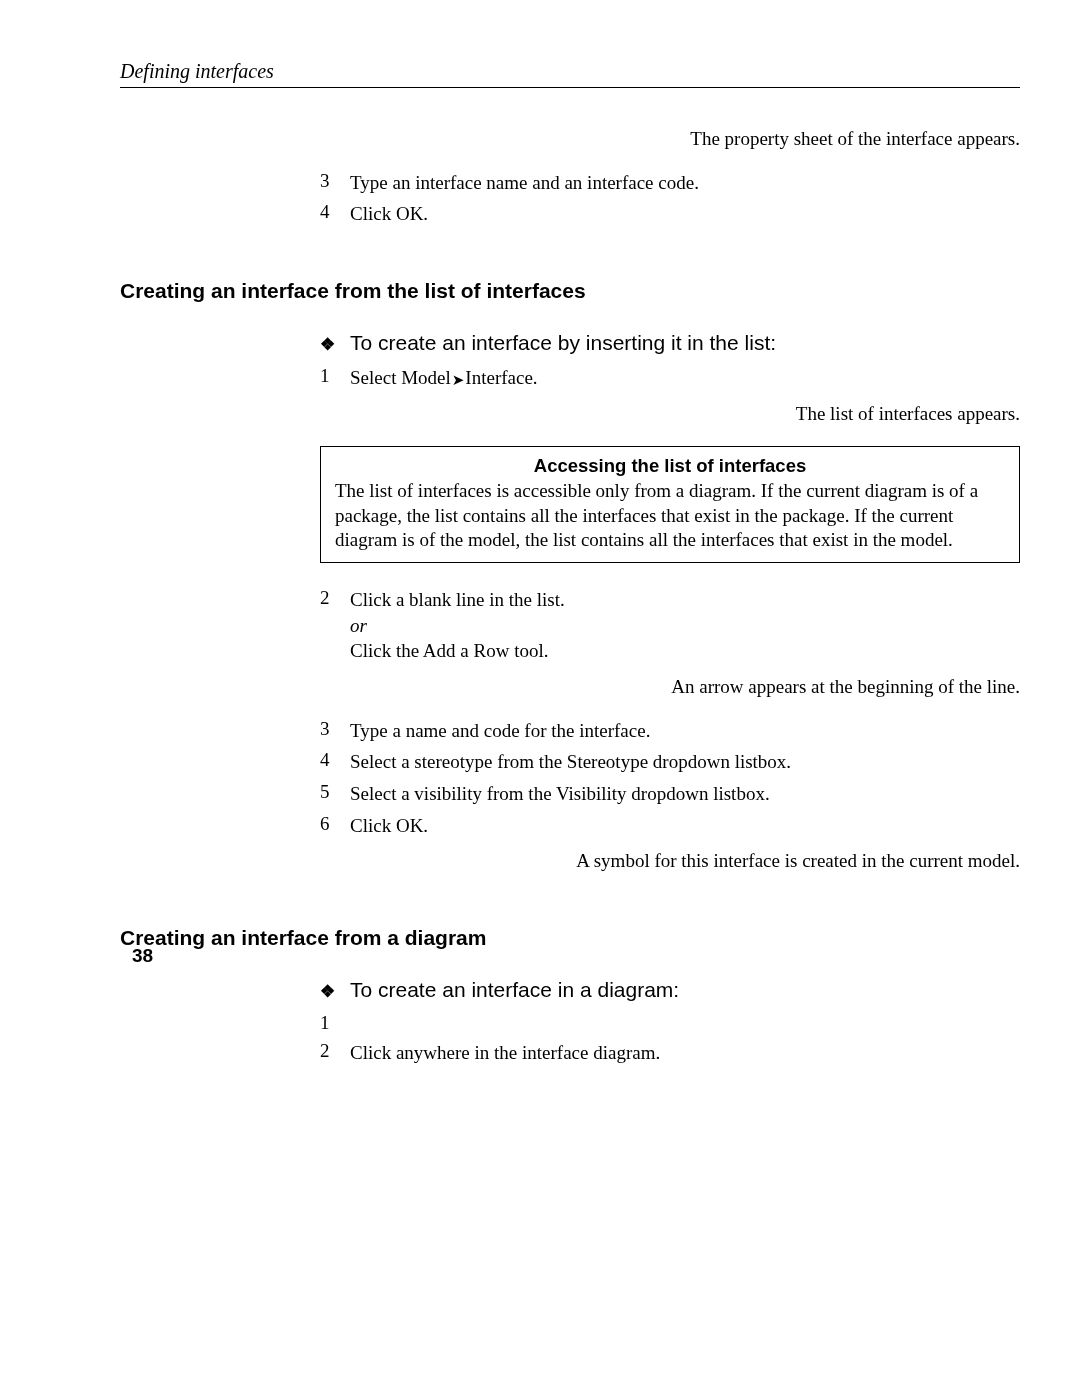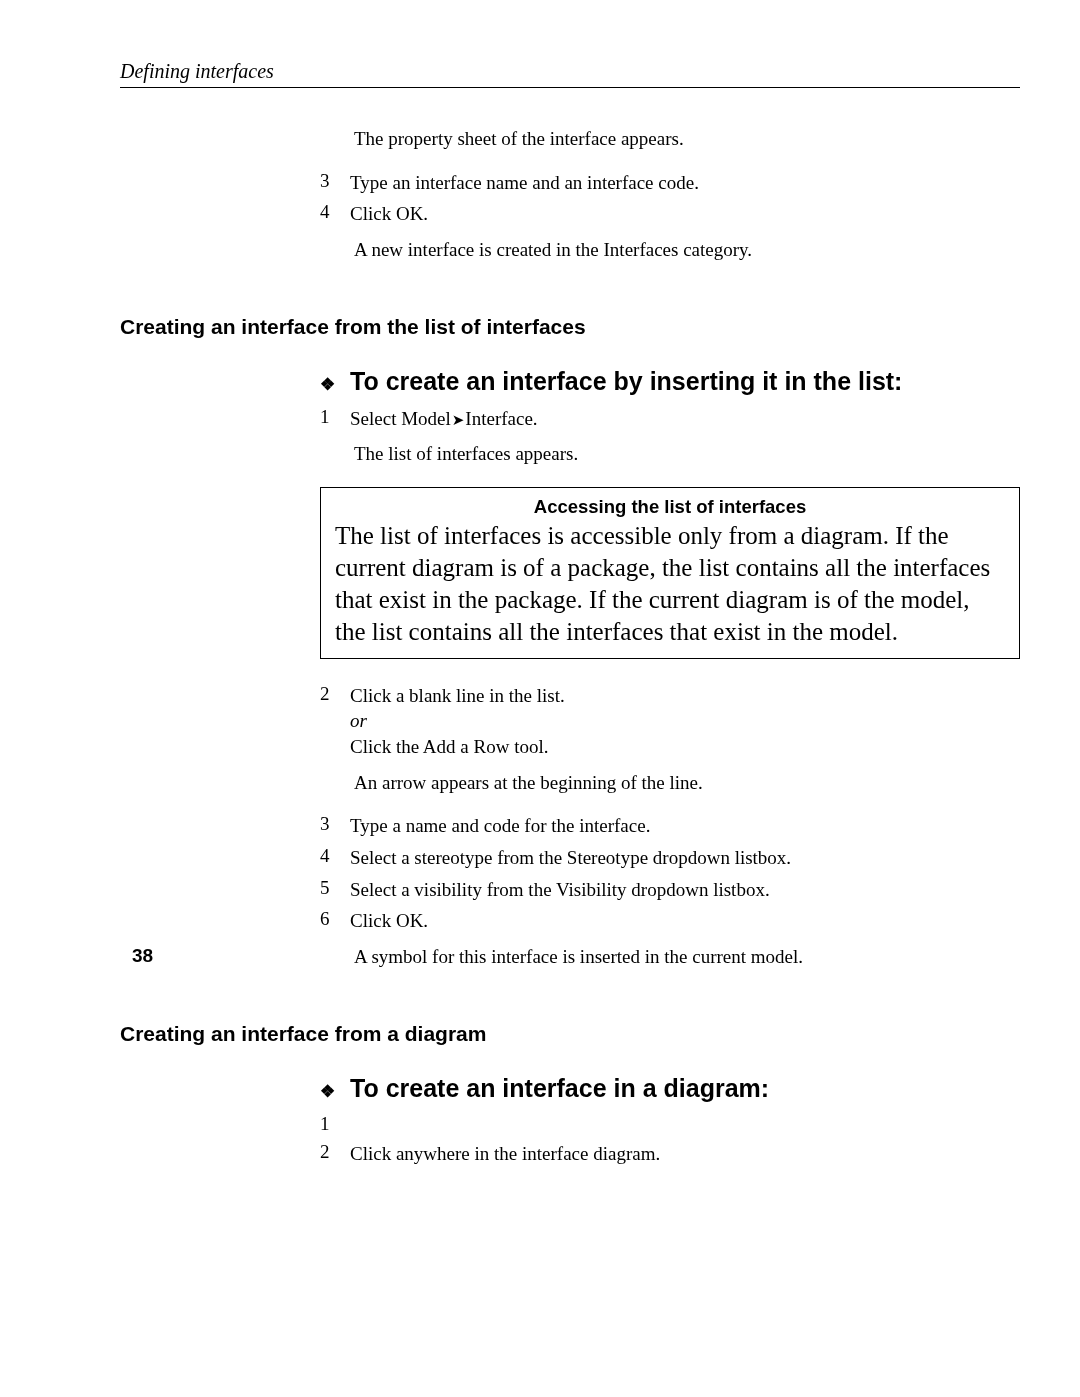--- a/index.html
+++ b/index.html
@@ -61,41 +61,42 @@
   }
   .proc-bullet {
     width: 30px;
     flex-shrink: 0;
     font-family: Arial, Helvetica, sans-serif;
     font-weight: bold;
     font-size: 17px;
   }
   .proc-head {
     font-family: Arial, Helvetica, sans-serif;
-    font-weight: bold;
-    font-size: 25px;
+    font-weight: normal;
+    font-size: 21px;
   }
   .step-indented {
-    margin-left: 34px;
+    margin-left: 16px;
+    text-align: right;
   }
   .note-box {
     border: 1.2px solid #000;
     margin: 20px 0 24px 0;
     padding: 8px 14px 10px 14px;
     font-family: "Times New Roman", Times, serif;
   }
   .note-title {
     font-family: Arial, Helvetica, sans-serif;
     font-weight: bold;
     font-size: 18.5px;
     margin-bottom: 2px;
     text-align: center;
   }
   .note-body {
-    font-size: 25px;
+    font-size: 19px;
     line-height: 1.28;
   }
   .or-italic {
     font-style: italic;
   }
   .page-num {
     position: absolute;
     left: 132px;
     bottom: 430px;
     font-family: Arial, Helvetica, sans-serif;
@@ -125,23 +126,20 @@
     <div class="step-row">
       <div class="step-num">3</div>
       <div class="step-body">Type an interface name and an interface code.</div>
     </div>
 
     <div class="step-row">
       <div class="step-num">4</div>
       <div class="step-body">Click OK.</div>
     </div>
 
-    <div class="step-indented">
-      <p class="result-text">A new interface is created in the Interfaces category.</p>
-    </div>
   </div>
 
   <div class="h2">Creating an interface from the list of interfaces</div>
 
   <div class="content-block">
 
     <div class="proc-head-row">
       <span class="proc-bullet">❖</span>
       <span class="proc-head">To create an interface by inserting it in the list:</span>
     </div>
@@ -189,21 +187,21 @@
       <div class="step-num">5</div>
       <div class="step-body">Select a visibility from the Visibility dropdown listbox.</div>
     </div>
 
     <div class="step-row">
       <div class="step-num">6</div>
       <div class="step-body">Click OK.</div>
     </div>
 
     <div class="step-indented">
-      <p class="result-text">A symbol for this interface is inserted in the current model.</p>
+      <p class="result-text">A symbol for this interface is created in the current model.</p>
     </div>
   </div>
 
   <div class="h2">Creating an interface from a diagram</div>
 
   <div class="content-block">
 
     <div class="proc-head-row">
       <span class="proc-bullet">❖</span>
       <span class="proc-head">To create an interface in a diagram:</span>

